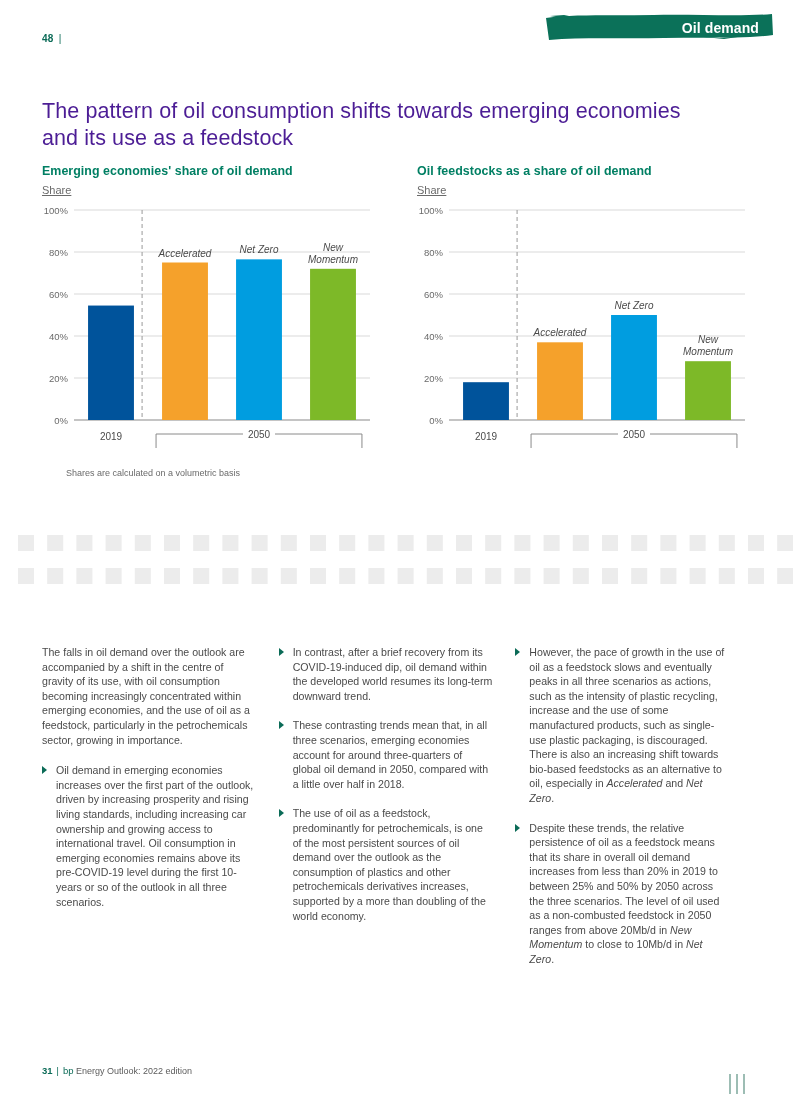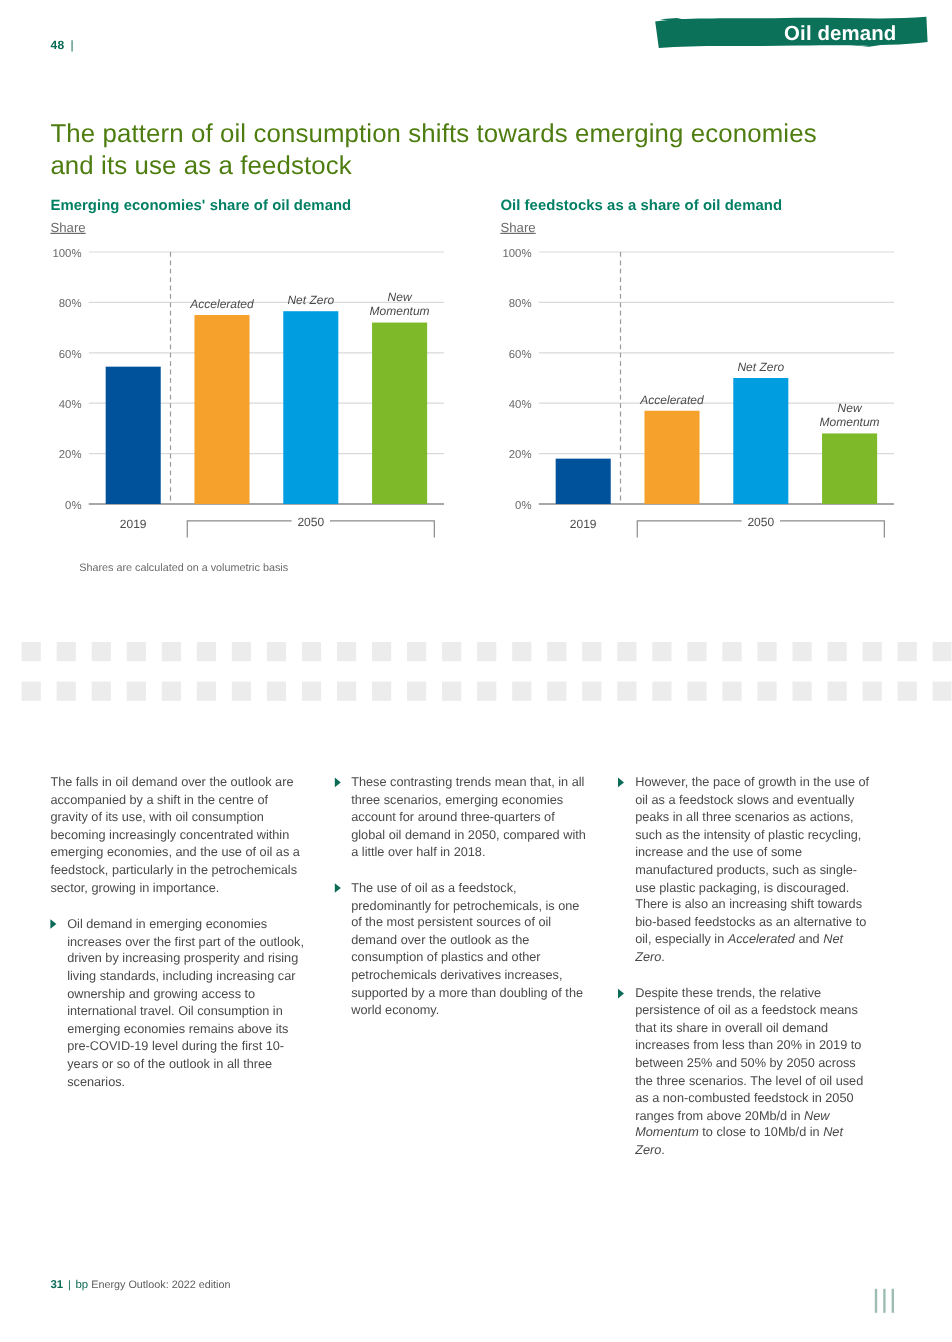--- a/index.html
+++ b/index.html
@@ -36,38 +36,38 @@
   .section-tag {
     position: absolute;
     right: 18px;
     top: 13px;
     width: 231px;
     height: 29px;
   }
   .section-tag svg { display:block; width:100%; height:100%; }
   .section-tag-label {
     position: absolute;
-    right: 28px;
+    right: 16px;
     top: 7px;
     color: #ffffff;
-    font-size: 17px;
+    font-size: 14px;
     font-weight: bold;
     letter-spacing: 0.1px;
     line-height: 16px;
   }
 
   
   .page-title {
     position: absolute;
     left: 42px;
     top: 84px;
     width: 660px;
     font-size: 21.5px;
     line-height: 27px;
-    color: #4d7c0f;
+    color: #4c1d95;
     font-weight: normal;
     letter-spacing: 0.1px;
   }
 
   
   .chart-block { position: absolute; top: 164px; }
   #chart1 { left: 42px; width: 330px; }
   #chart2 { left: 417px; width: 330px; }
 
   .chart-title {
@@ -322,20 +322,24 @@
     <p class="lead">The falls in oil demand over the outlook are accompanied by a shift in the centre of gravity of its use, with oil consumption becoming increasingly concentrated within emerging economies, and the use of oil as a feedstock, particularly in the petrochemicals sector, growing in importance.</p>
     <div class="bullet">
       <span class="tri"></span>
       <span>Oil demand in emerging economies increases over the first part of the outlook, driven by increasing prosperity and rising living standards, including increasing car ownership and growing access to international travel. Oil consumption in emerging economies remains above its pre-COVID-19 level during the first 10-years or so of the outlook in all three scenarios.</span>
     </div>
   </div>
 
   <div class="col">
     <div class="bullet">
       <span class="tri"></span>
+      <span>In contrast, after a brief recovery from its COVID-19-induced dip, oil demand within the developed world resumes its long-term downward trend.</span>
+    </div>
+    <div class="bullet">
+      <span class="tri"></span>
       <span>These contrasting trends mean that, in all three scenarios, emerging economies account for around three-quarters of global oil demand in 2050, compared with a little over half in 2018.</span>
     </div>
     <div class="bullet">
       <span class="tri"></span>
       <span>The use of oil as a feedstock, predominantly for petrochemicals, is one of the most persistent sources of oil demand over the outlook as the consumption of plastics and other petrochemicals derivatives increases, supported by a more than doubling of the world economy.</span>
     </div>
   </div>
 
   <div class="col">
     <div class="bullet">

